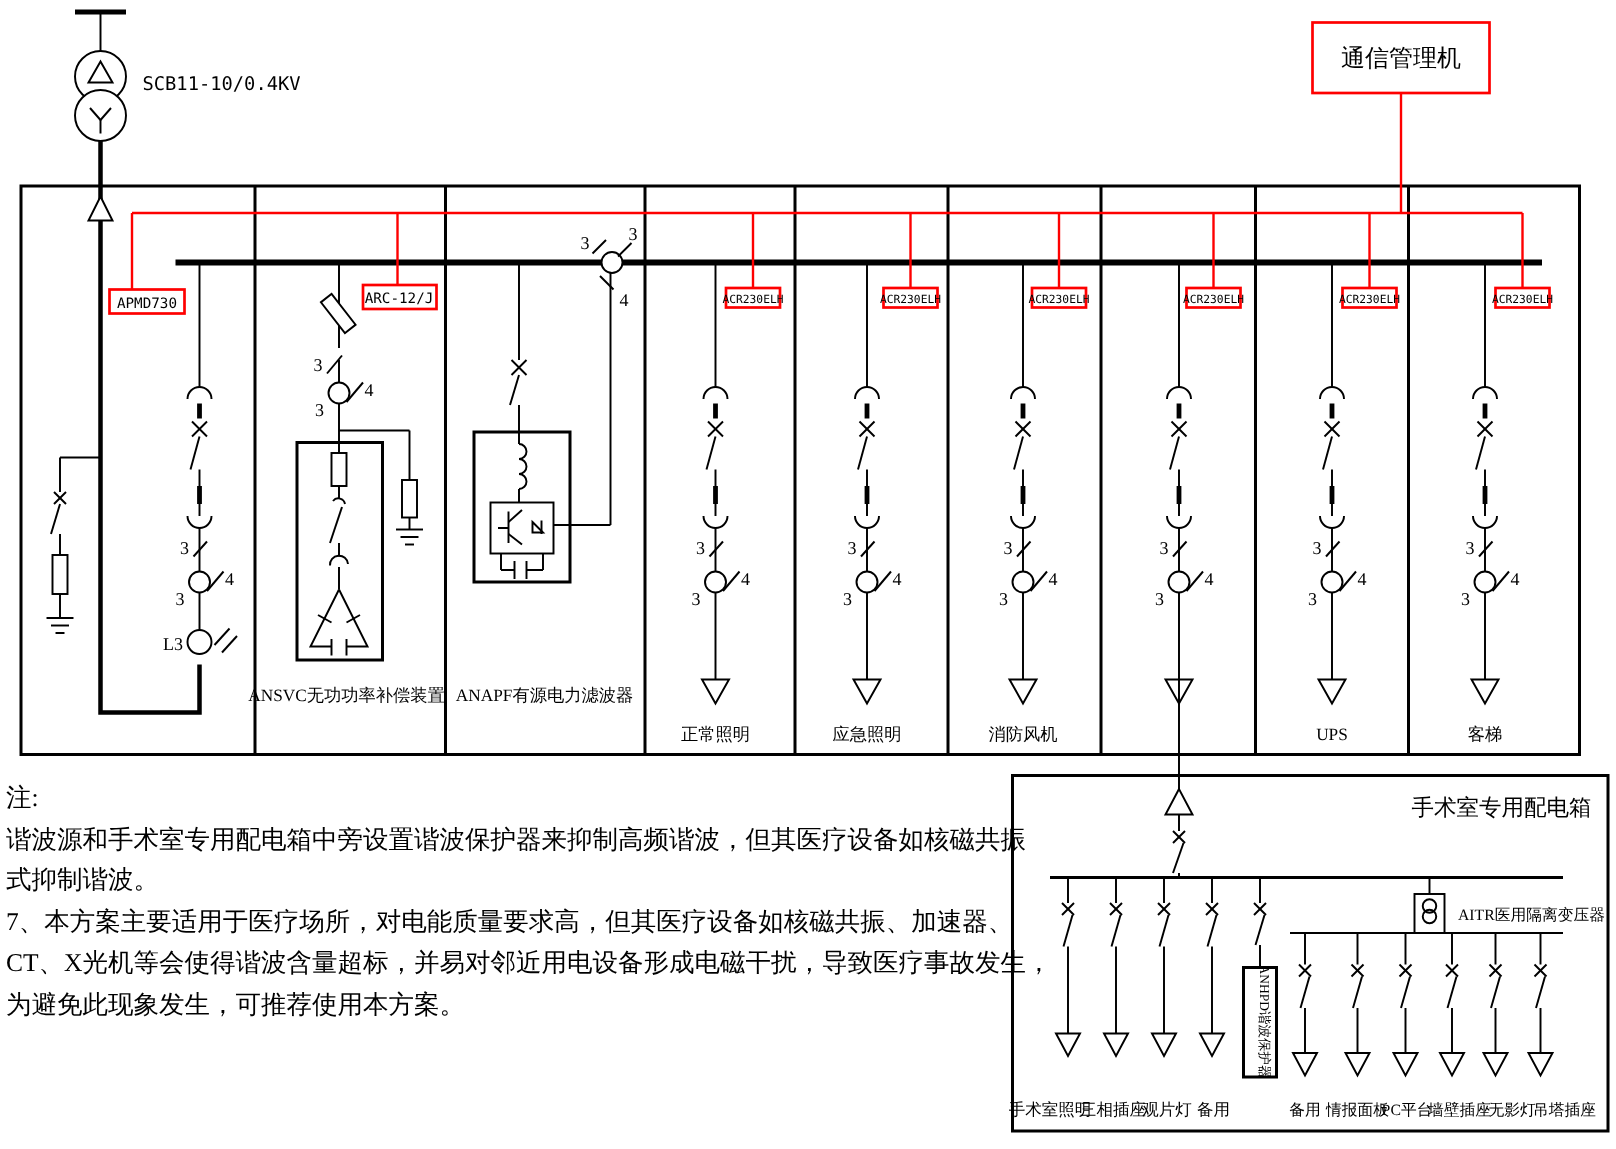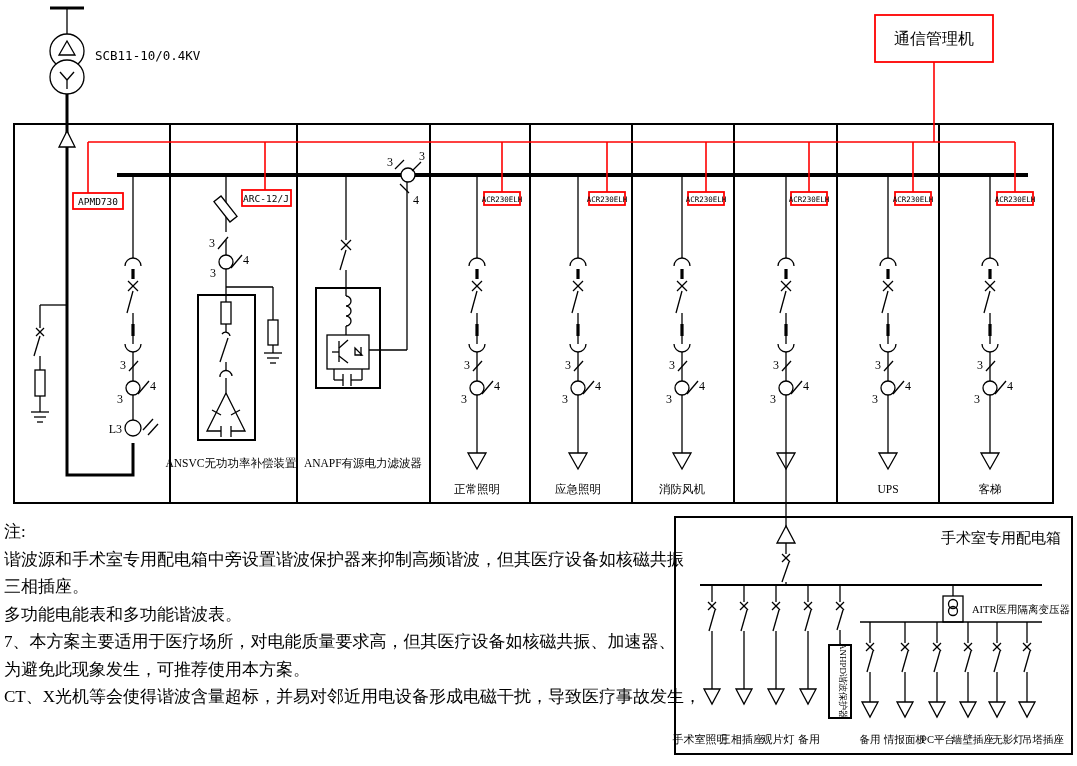--- a/index.html
+++ b/index.html
@@ -302,19 +302,18 @@
     <text class="t-loadr" x="938" y="743" text-anchor="middle">PC平台</text>
     <text class="t-loadr" x="973" y="743" text-anchor="middle">墙壁插座</text>
     <text class="t-loadr" x="1008" y="743" text-anchor="middle">无影灯</text>
     <text class="t-loadr" x="1043" y="743" text-anchor="middle">吊塔插座</text>
   </g>
 </svg>
 
 <div class="notes">
   <div>注:</div>
   <div>谐波源和手术室专用配电箱中旁设置谐波保护器来抑制高频谐波，但其医疗设备如核磁共振</div>
-  <div>三相插座。</div>
-  <div>多功能电能表和多功能谐波表。</div>
+  <div>式抑制谐波。</div>
   <div>7、本方案主要适用于医疗场所，对电能质量要求高，但其医疗设备如核磁共振、加速器、</div>
+  <div>CT、X光机等会使得谐波含量超标，并易对邻近用电设备形成电磁干扰，导致医疗事故发生，</div>
   <div>为避免此现象发生，可推荐使用本方案。</div>
-  <div>CT、X光机等会使得谐波含量超标，并易对邻近用电设备形成电磁干扰，导致医疗事故发生，</div>
 </div>
 </div>
 
 </body></html>

